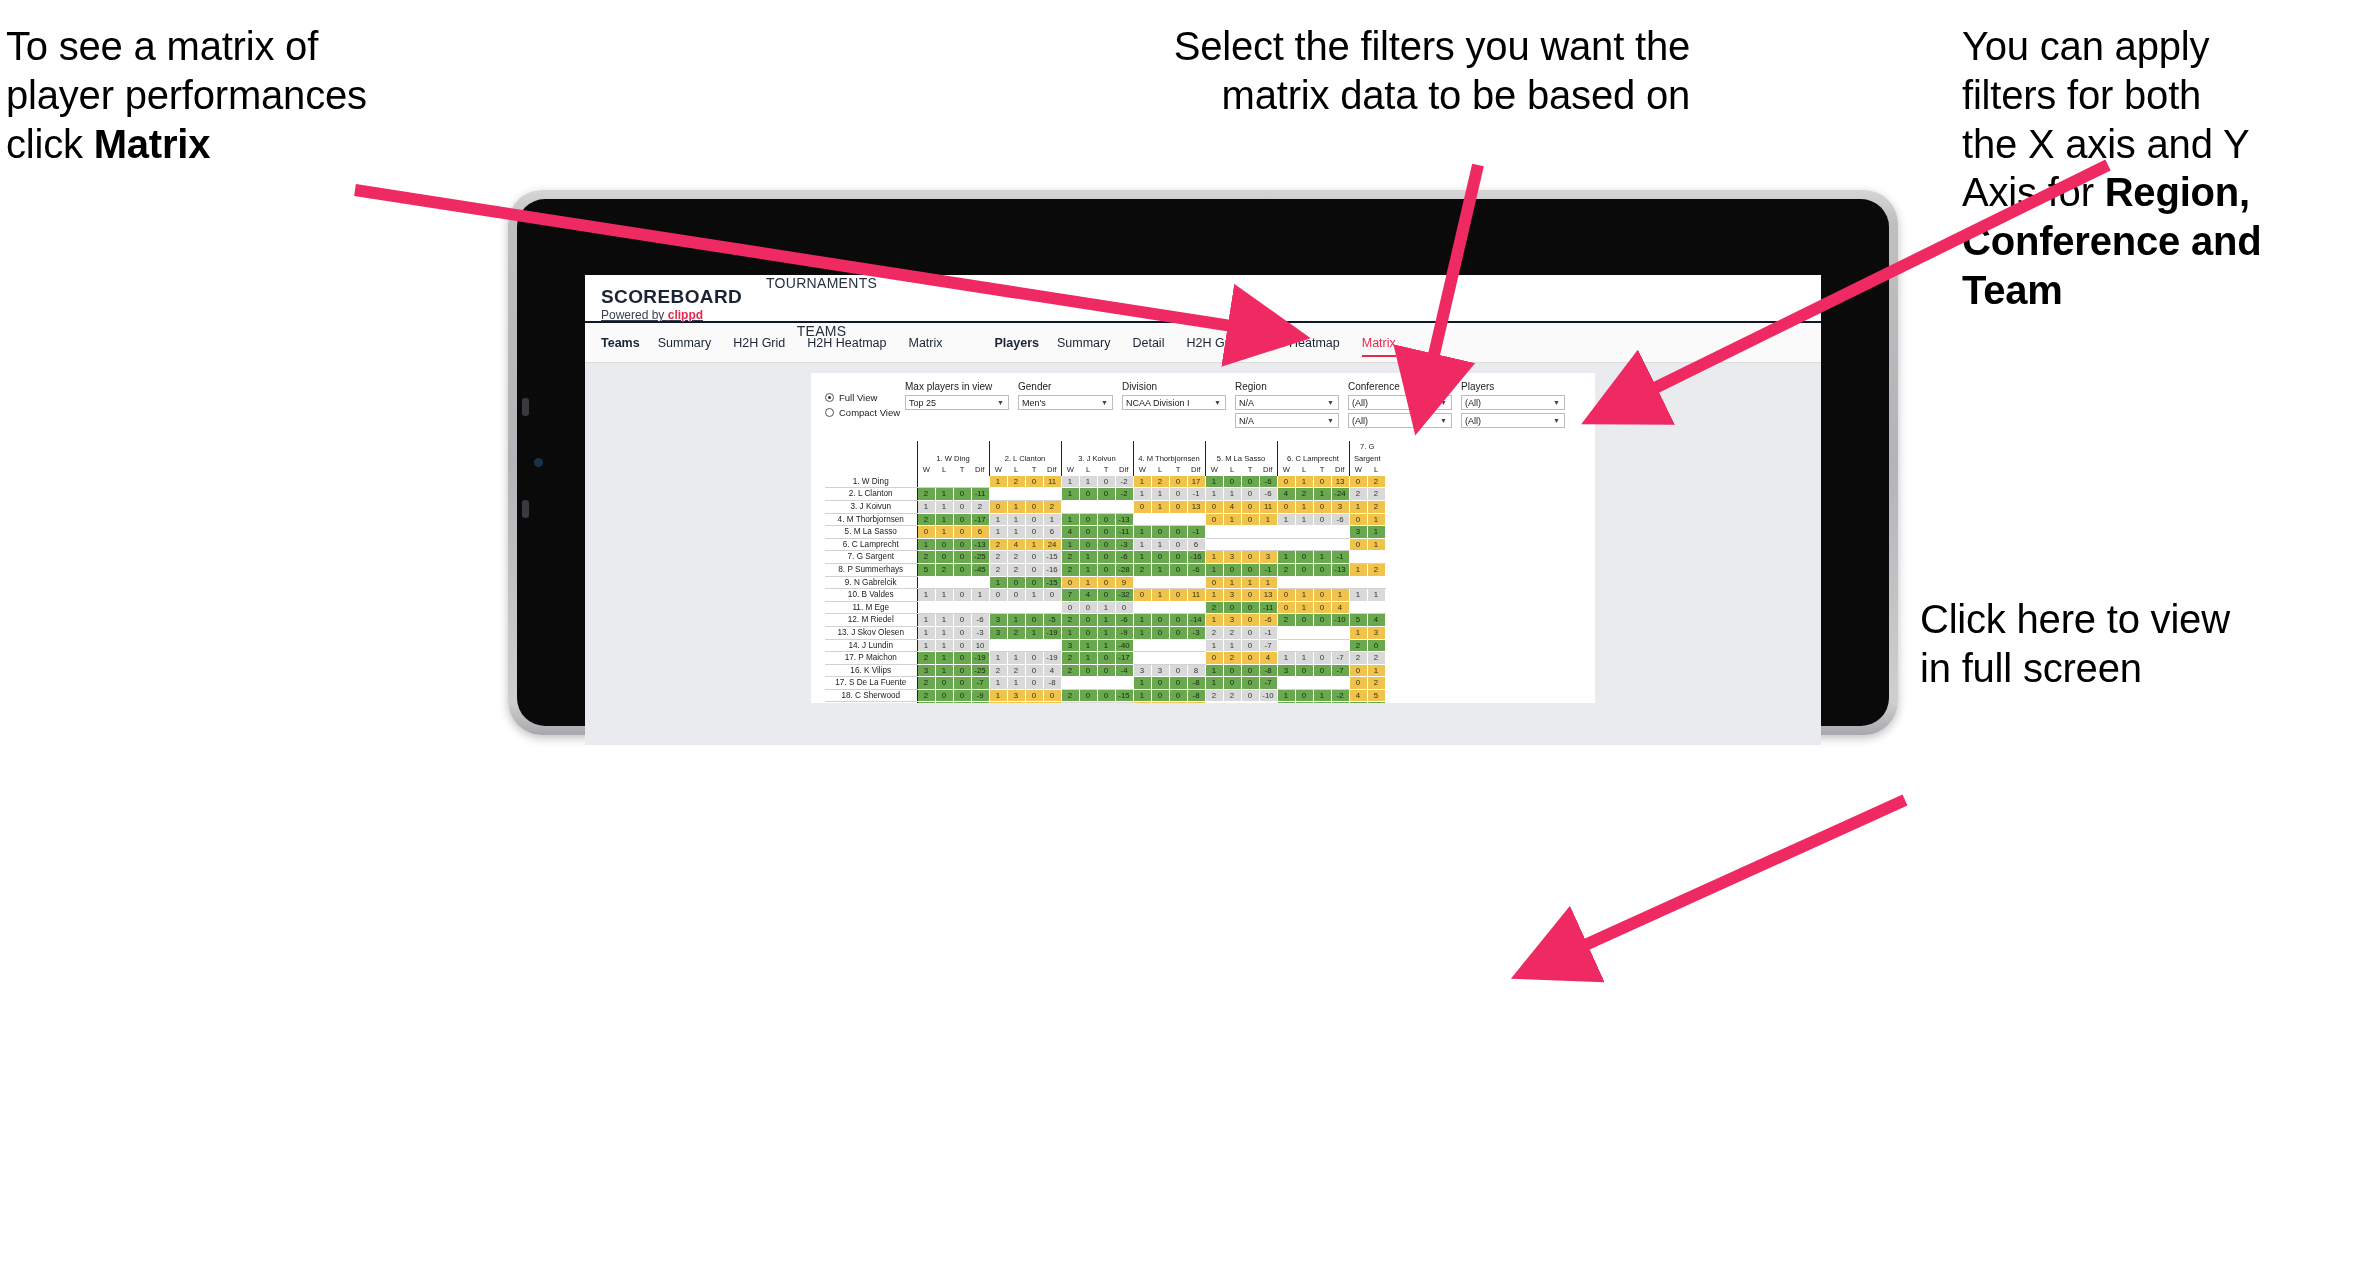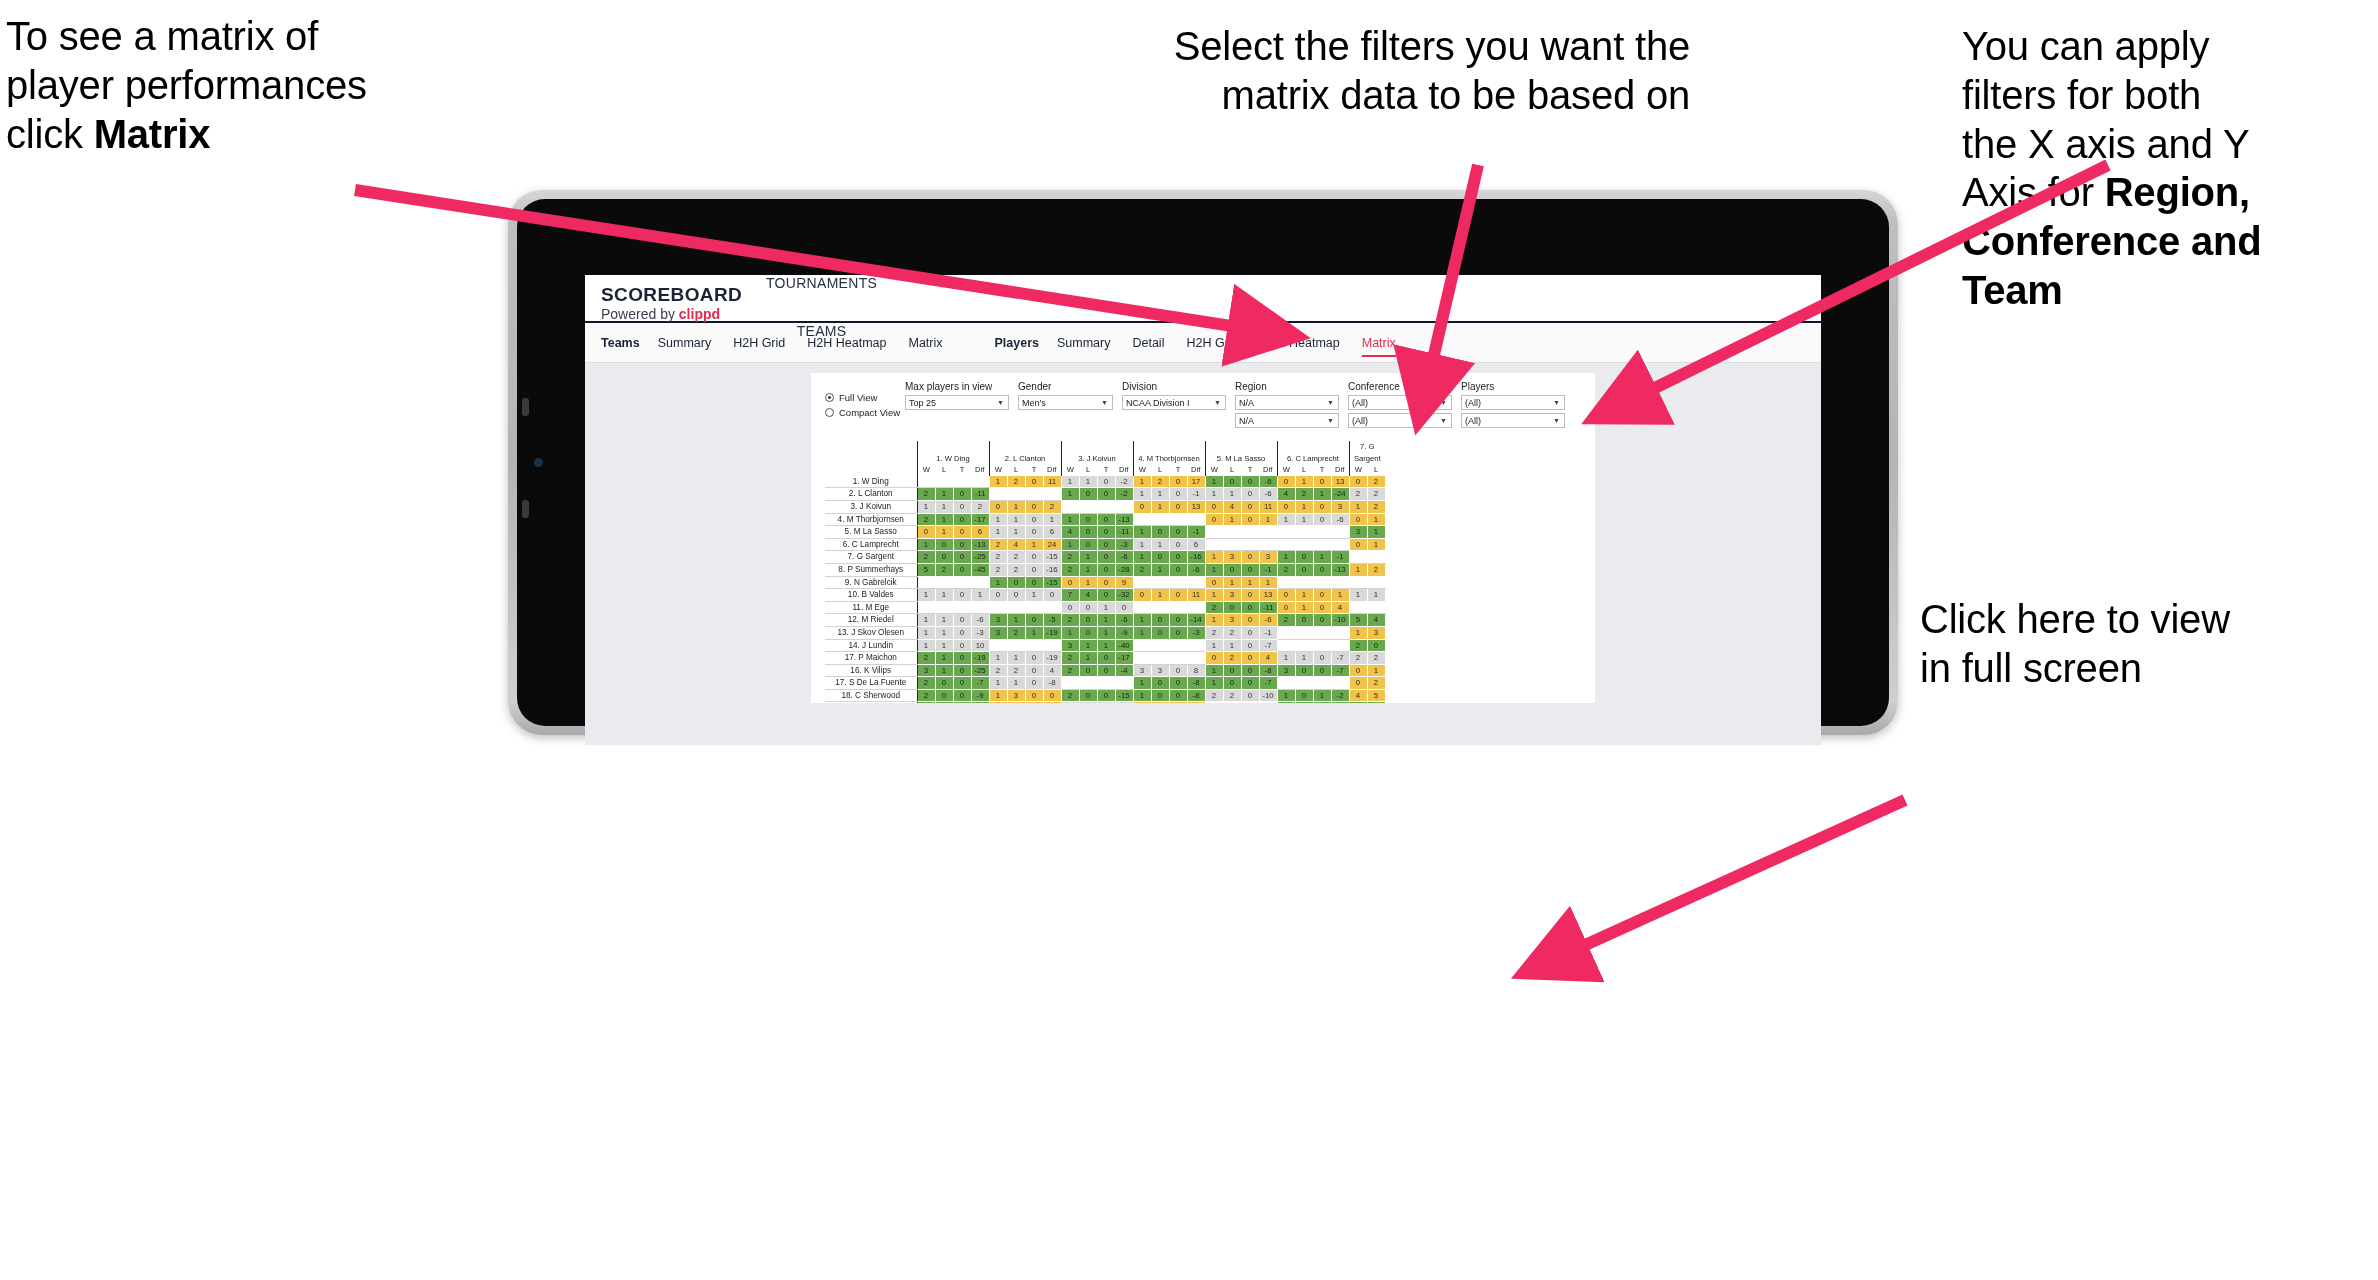--- a/index.html
+++ b/index.html
@@ -15,21 +15,21 @@
   .annot {
     position: absolute;
     color: #000;
     font-size: 40px;
     line-height: 1.22;
     font-weight: 400;
     letter-spacing: -0.2px;
   }
   .annot b { font-weight: 700; }
 
-  #annot-matrix { left: 6px; top: 12px; width: 560px; }
+  #annot-matrix { left: 6px; top: 22px; width: 560px; }
   #annot-filters { left: 910px; top: 22px; width: 780px; text-align: right; }
   #annot-axis { left: 1962px; top: 22px; width: 420px; }
   #annot-fullscreen { left: 1920px; top: 595px; width: 460px; }
 
   
   #arrow-layer {
     position: absolute; left: 0; top: 0;
     width: 2378px; height: 1280px;
     pointer-events: none;
     z-index: 40;
@@ -91,24 +91,25 @@
   #logo-block { width: 145px; }
   #logo-title {
     font-family: "Liberation Sans", sans-serif;
     font-weight: 700;
     font-size: 19px;
     letter-spacing: 0.4px;
     color: #1b2434;
     line-height: 1;
   }
   #logo-sub {
-    font-size: 14px;
+    font-size: 12px;
     color: #3a4050;
     margin-top: 3px;
     line-height: 1;
+    text-decoration: underline;
   }
   #logo-sub .brand { color: #e8294e; font-weight: 700; }
   #top-nav {
     display: flex;
     align-items: center;
     gap: 32px;
     margin-left: 18px;
     height: 100%;
     flex-direction: column;
   }

